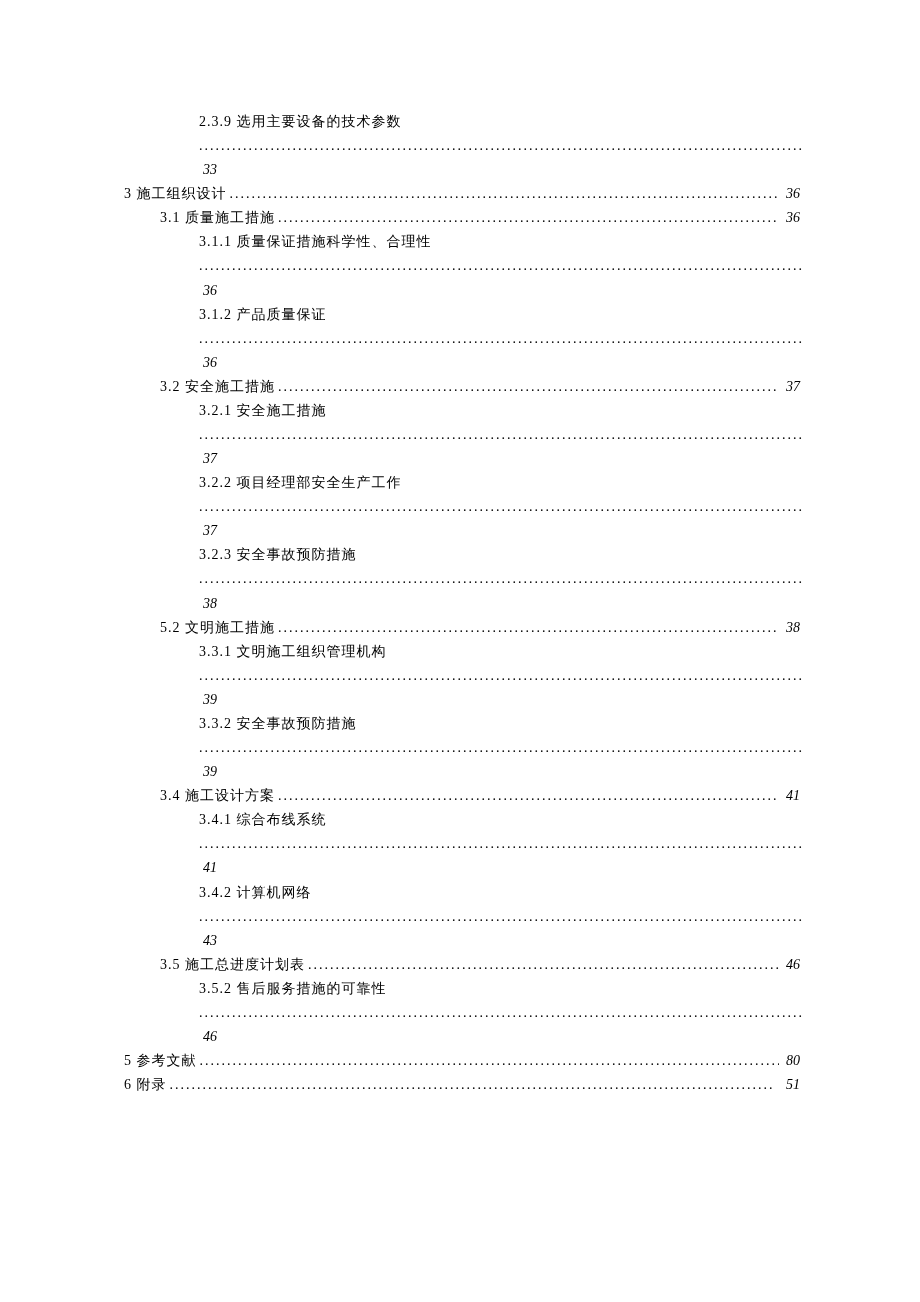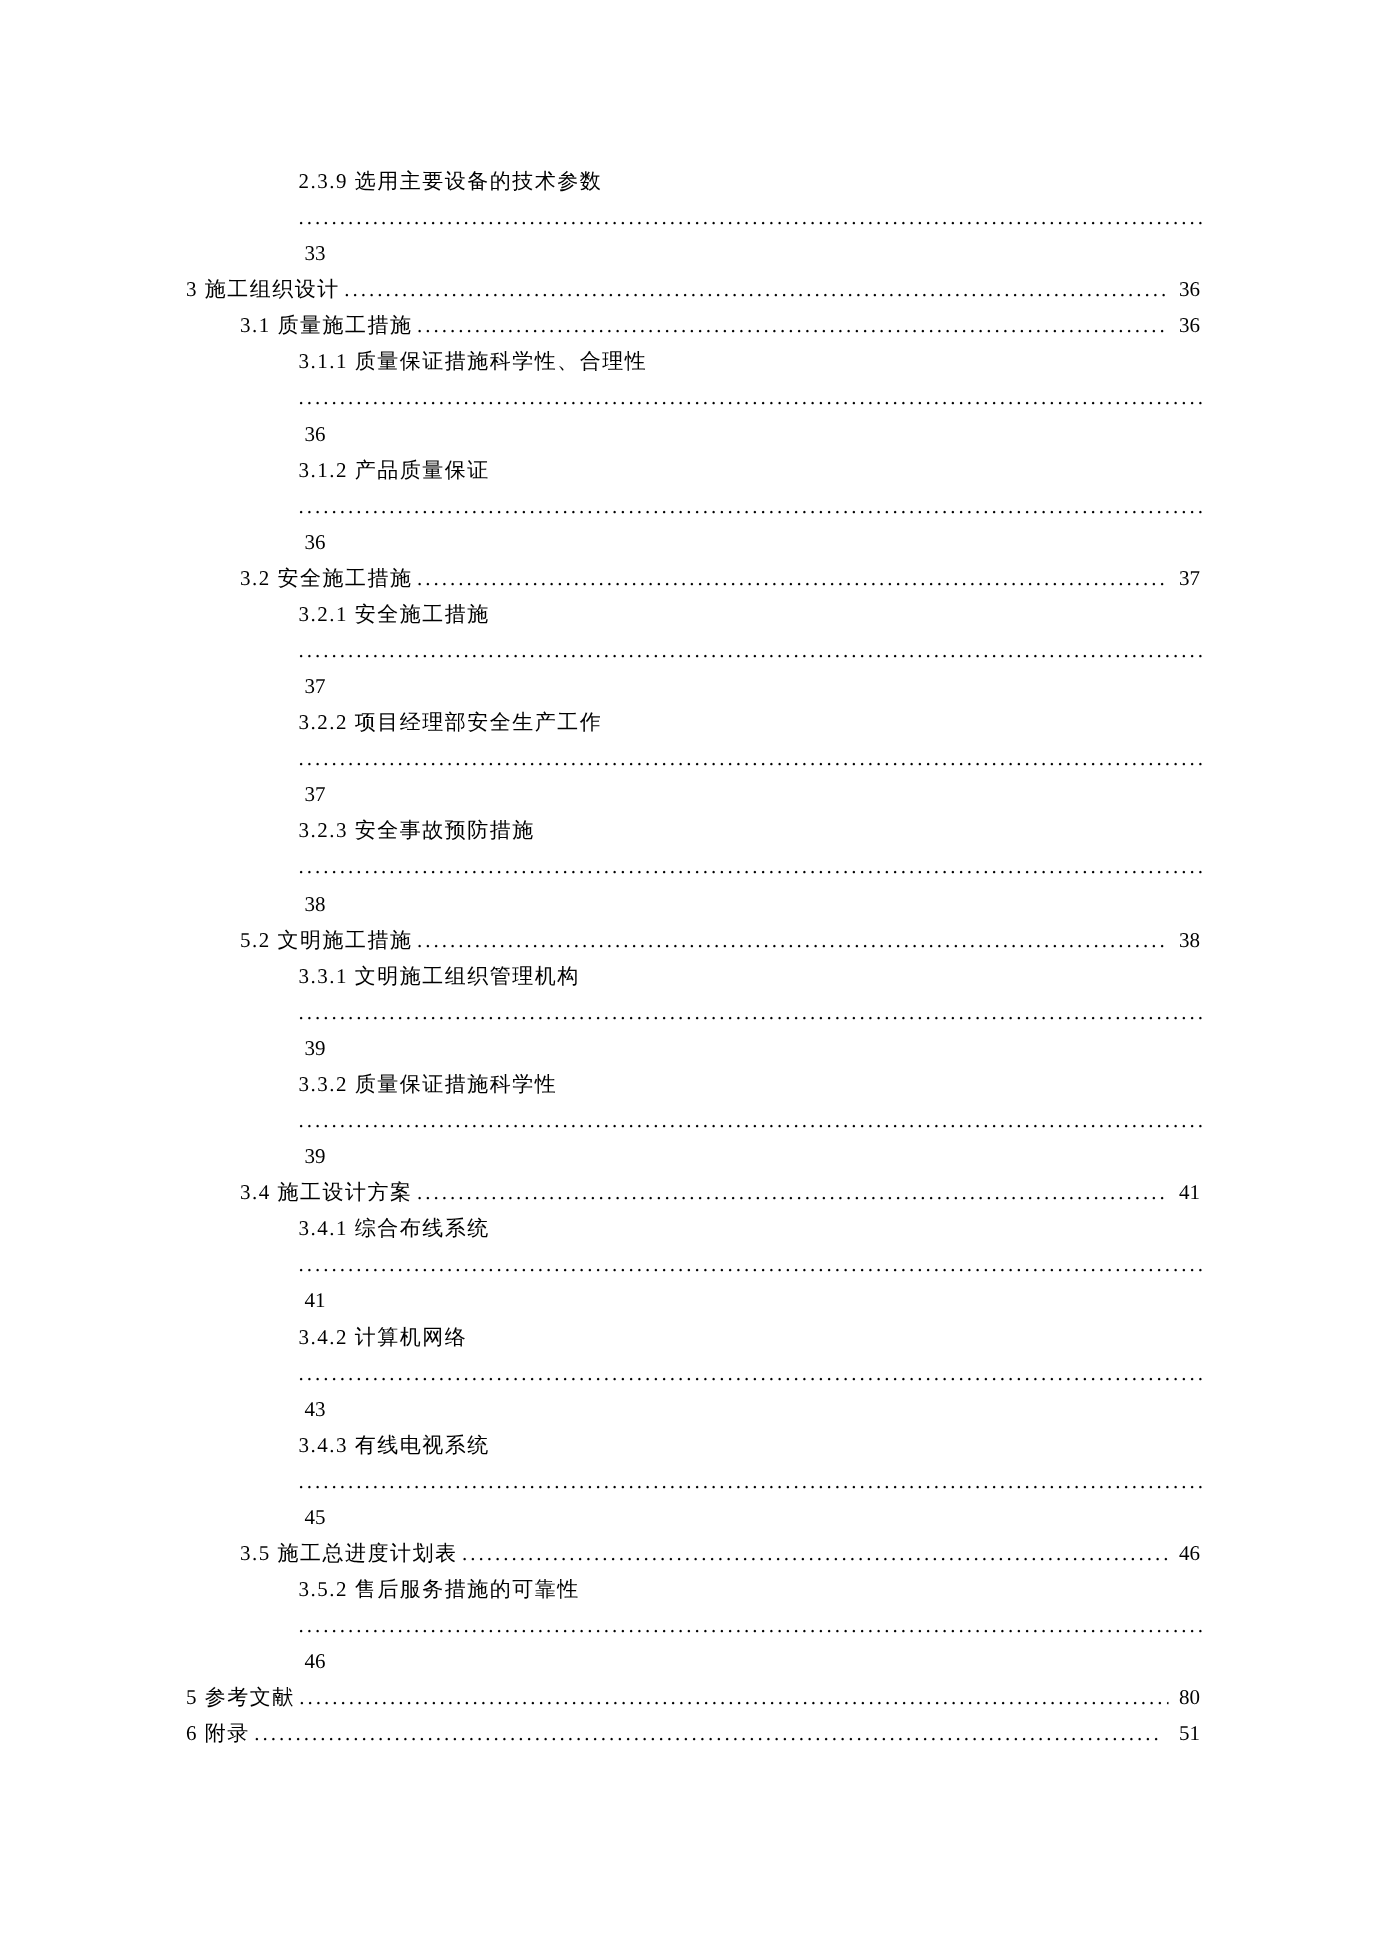--- a/index.html
+++ b/index.html
@@ -37,20 +37,21 @@
       letter-spacing: 2px;
       margin: 0 3px;
       font-family: "SimSun", serif;
     }
     .toc-dots::after {
       content: "..............................................................................................................";
     }
     .toc-page {
       min-width: 18px;
       text-align: right;
+      font-style: italic;
     }
   </style>
 </head>
 <body>
 
 <div class="toc" id="toc-container">
     <div class="toc-line indent-2">
       <span class="toc-label">2.3.9 选用主要设备的技术参数</span>
       <span class="toc-dots"></span>
       <span class="toc-page">33</span>
@@ -99,43 +100,38 @@
       <span class="toc-label">5.2 文明施工措施</span>
       <span class="toc-dots"></span>
       <span class="toc-page">38</span>
     </div>
     <div class="toc-line indent-2">
       <span class="toc-label">3.3.1 文明施工组织管理机构</span>
       <span class="toc-dots"></span>
       <span class="toc-page">39</span>
     </div>
     <div class="toc-line indent-2">
-      <span class="toc-label">3.3.2 质量保证措施科学性</span>
+      <span class="toc-label">3.3.2 安全事故预防措施</span>
       <span class="toc-dots"></span>
       <span class="toc-page">39</span>
     </div>
     <div class="toc-line indent-1">
       <span class="toc-label">3.4 施工设计方案</span>
       <span class="toc-dots"></span>
       <span class="toc-page">41</span>
     </div>
     <div class="toc-line indent-2">
       <span class="toc-label">3.4.1 综合布线系统</span>
       <span class="toc-dots"></span>
       <span class="toc-page">41</span>
     </div>
     <div class="toc-line indent-2">
       <span class="toc-label">3.4.2 计算机网络</span>
       <span class="toc-dots"></span>
       <span class="toc-page">43</span>
-    </div>
-    <div class="toc-line indent-2">
-      <span class="toc-label">3.4.3 有线电视系统</span>
-      <span class="toc-dots"></span>
-      <span class="toc-page">45</span>
     </div>
     <div class="toc-line indent-1">
       <span class="toc-label">3.5 施工总进度计划表</span>
       <span class="toc-dots"></span>
       <span class="toc-page">46</span>
     </div>
     <div class="toc-line indent-2">
       <span class="toc-label">3.5.2 售后服务措施的可靠性</span>
       <span class="toc-dots"></span>
       <span class="toc-page">46</span>

